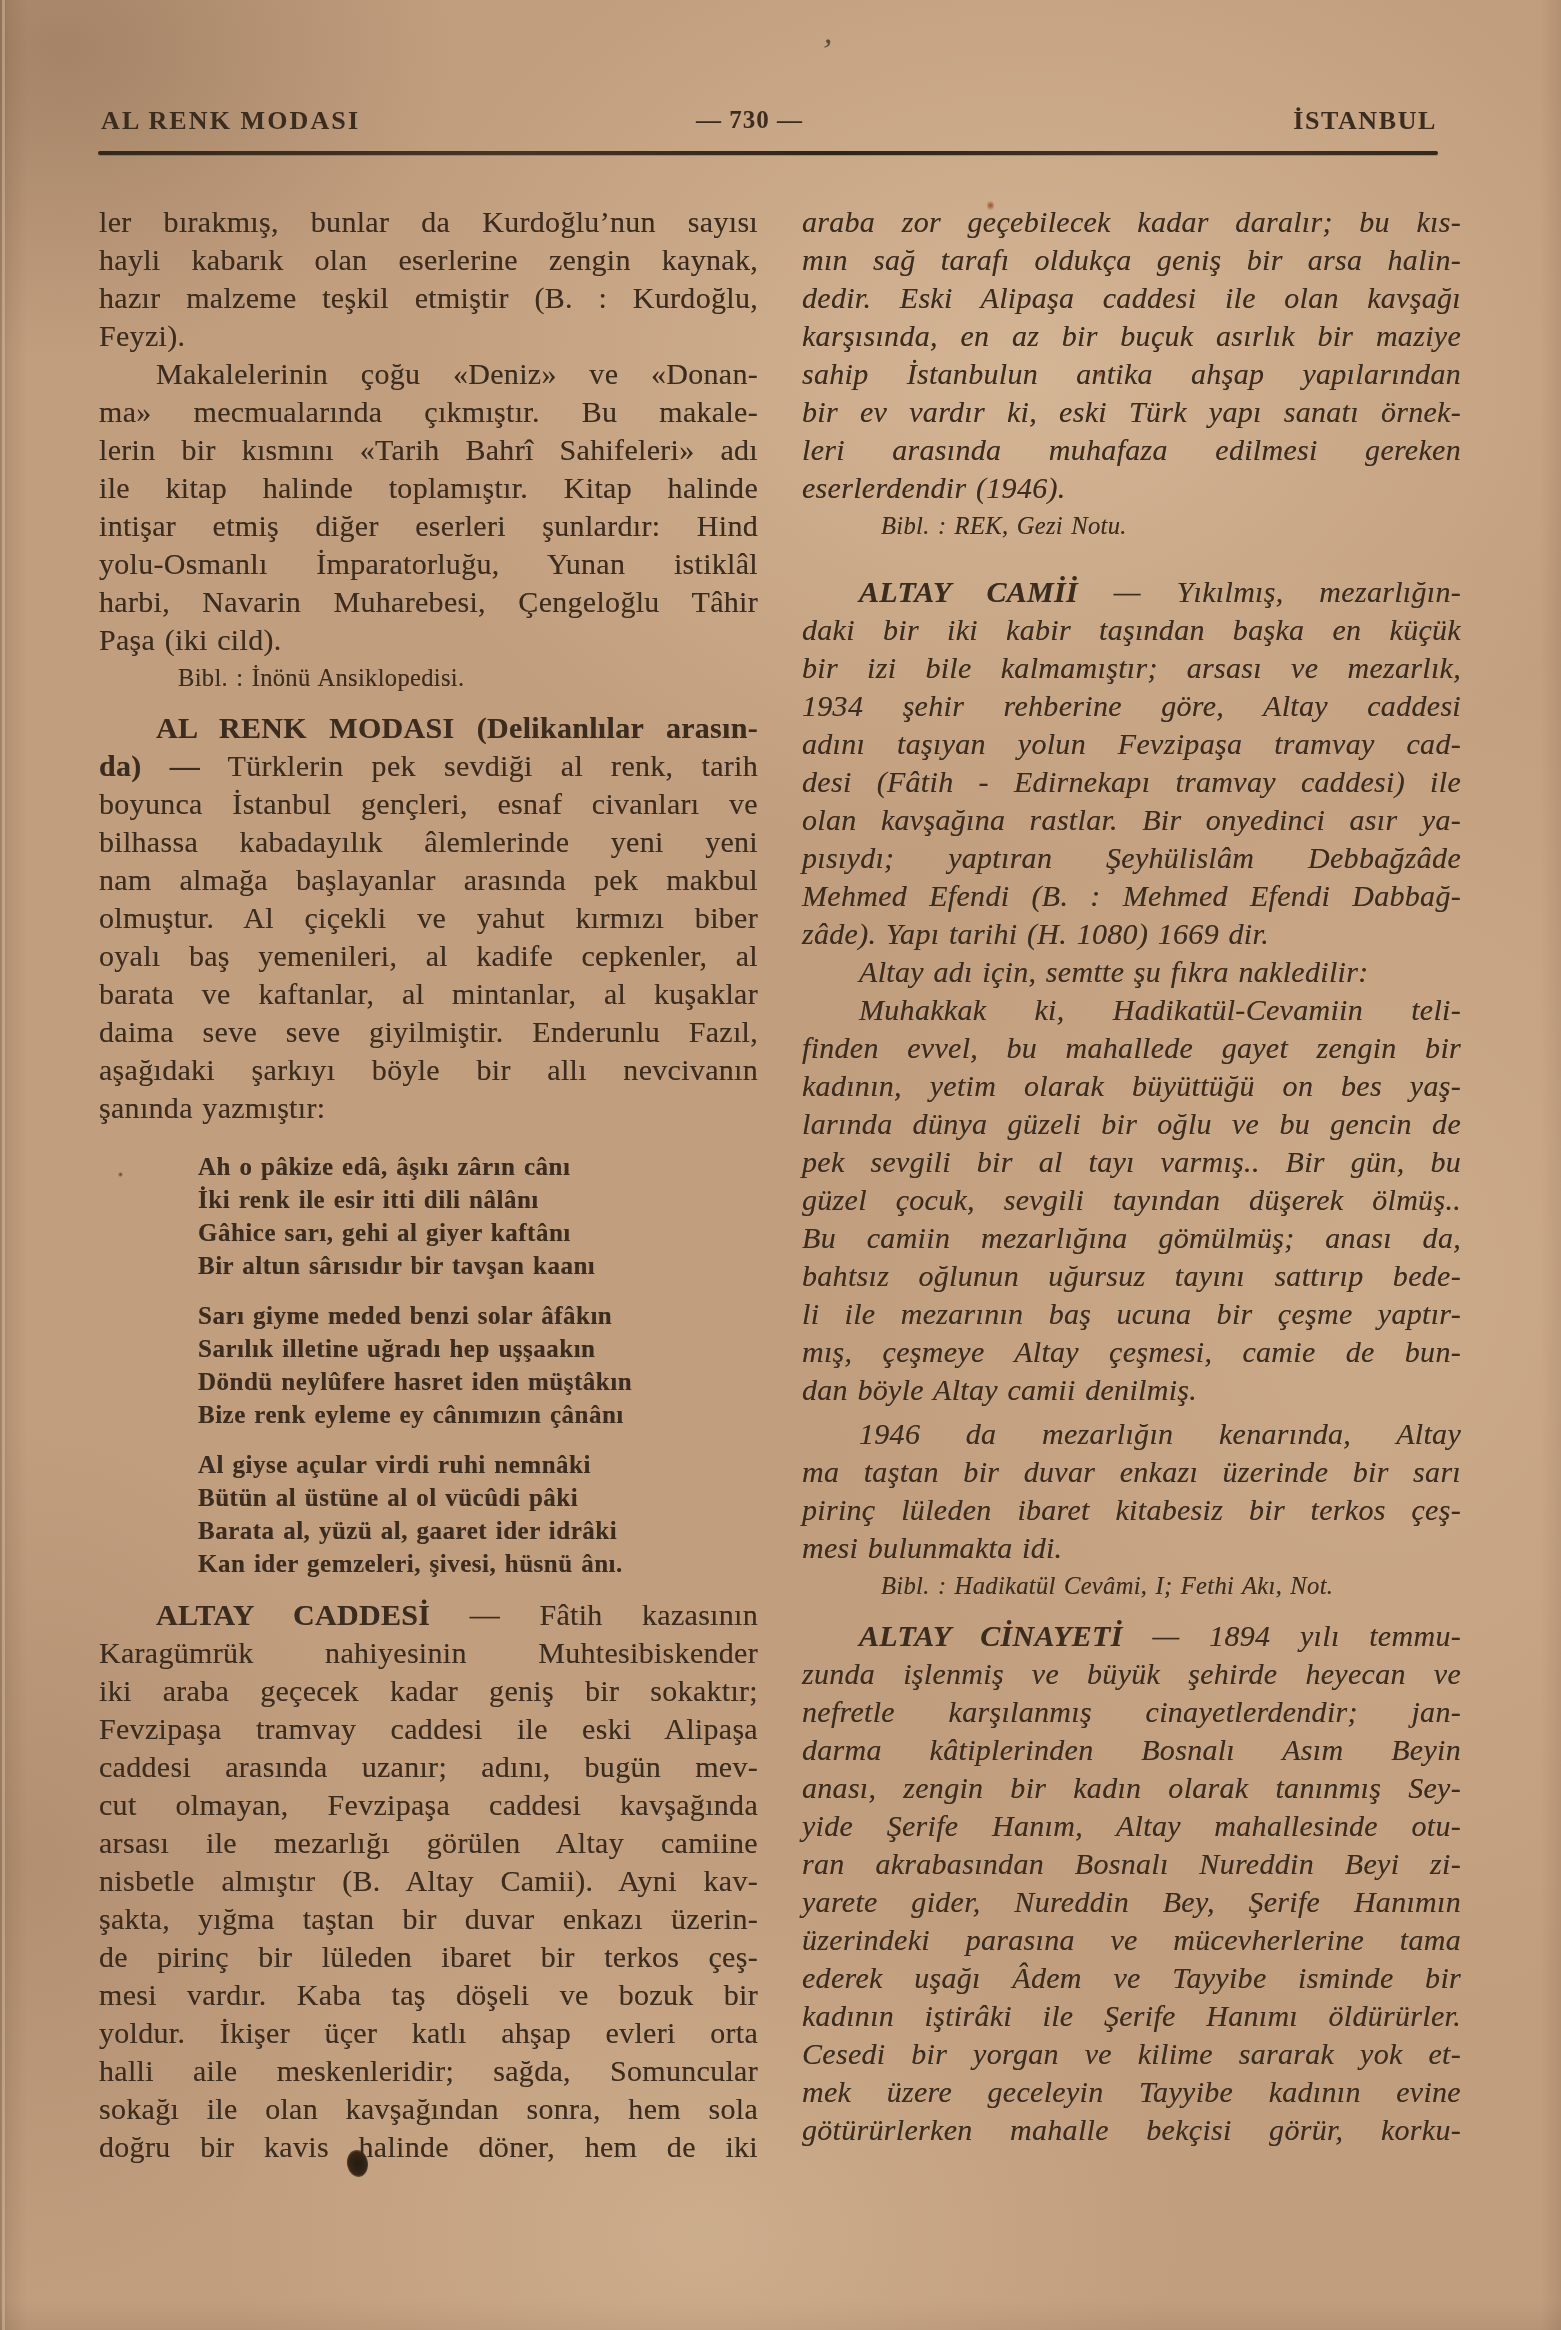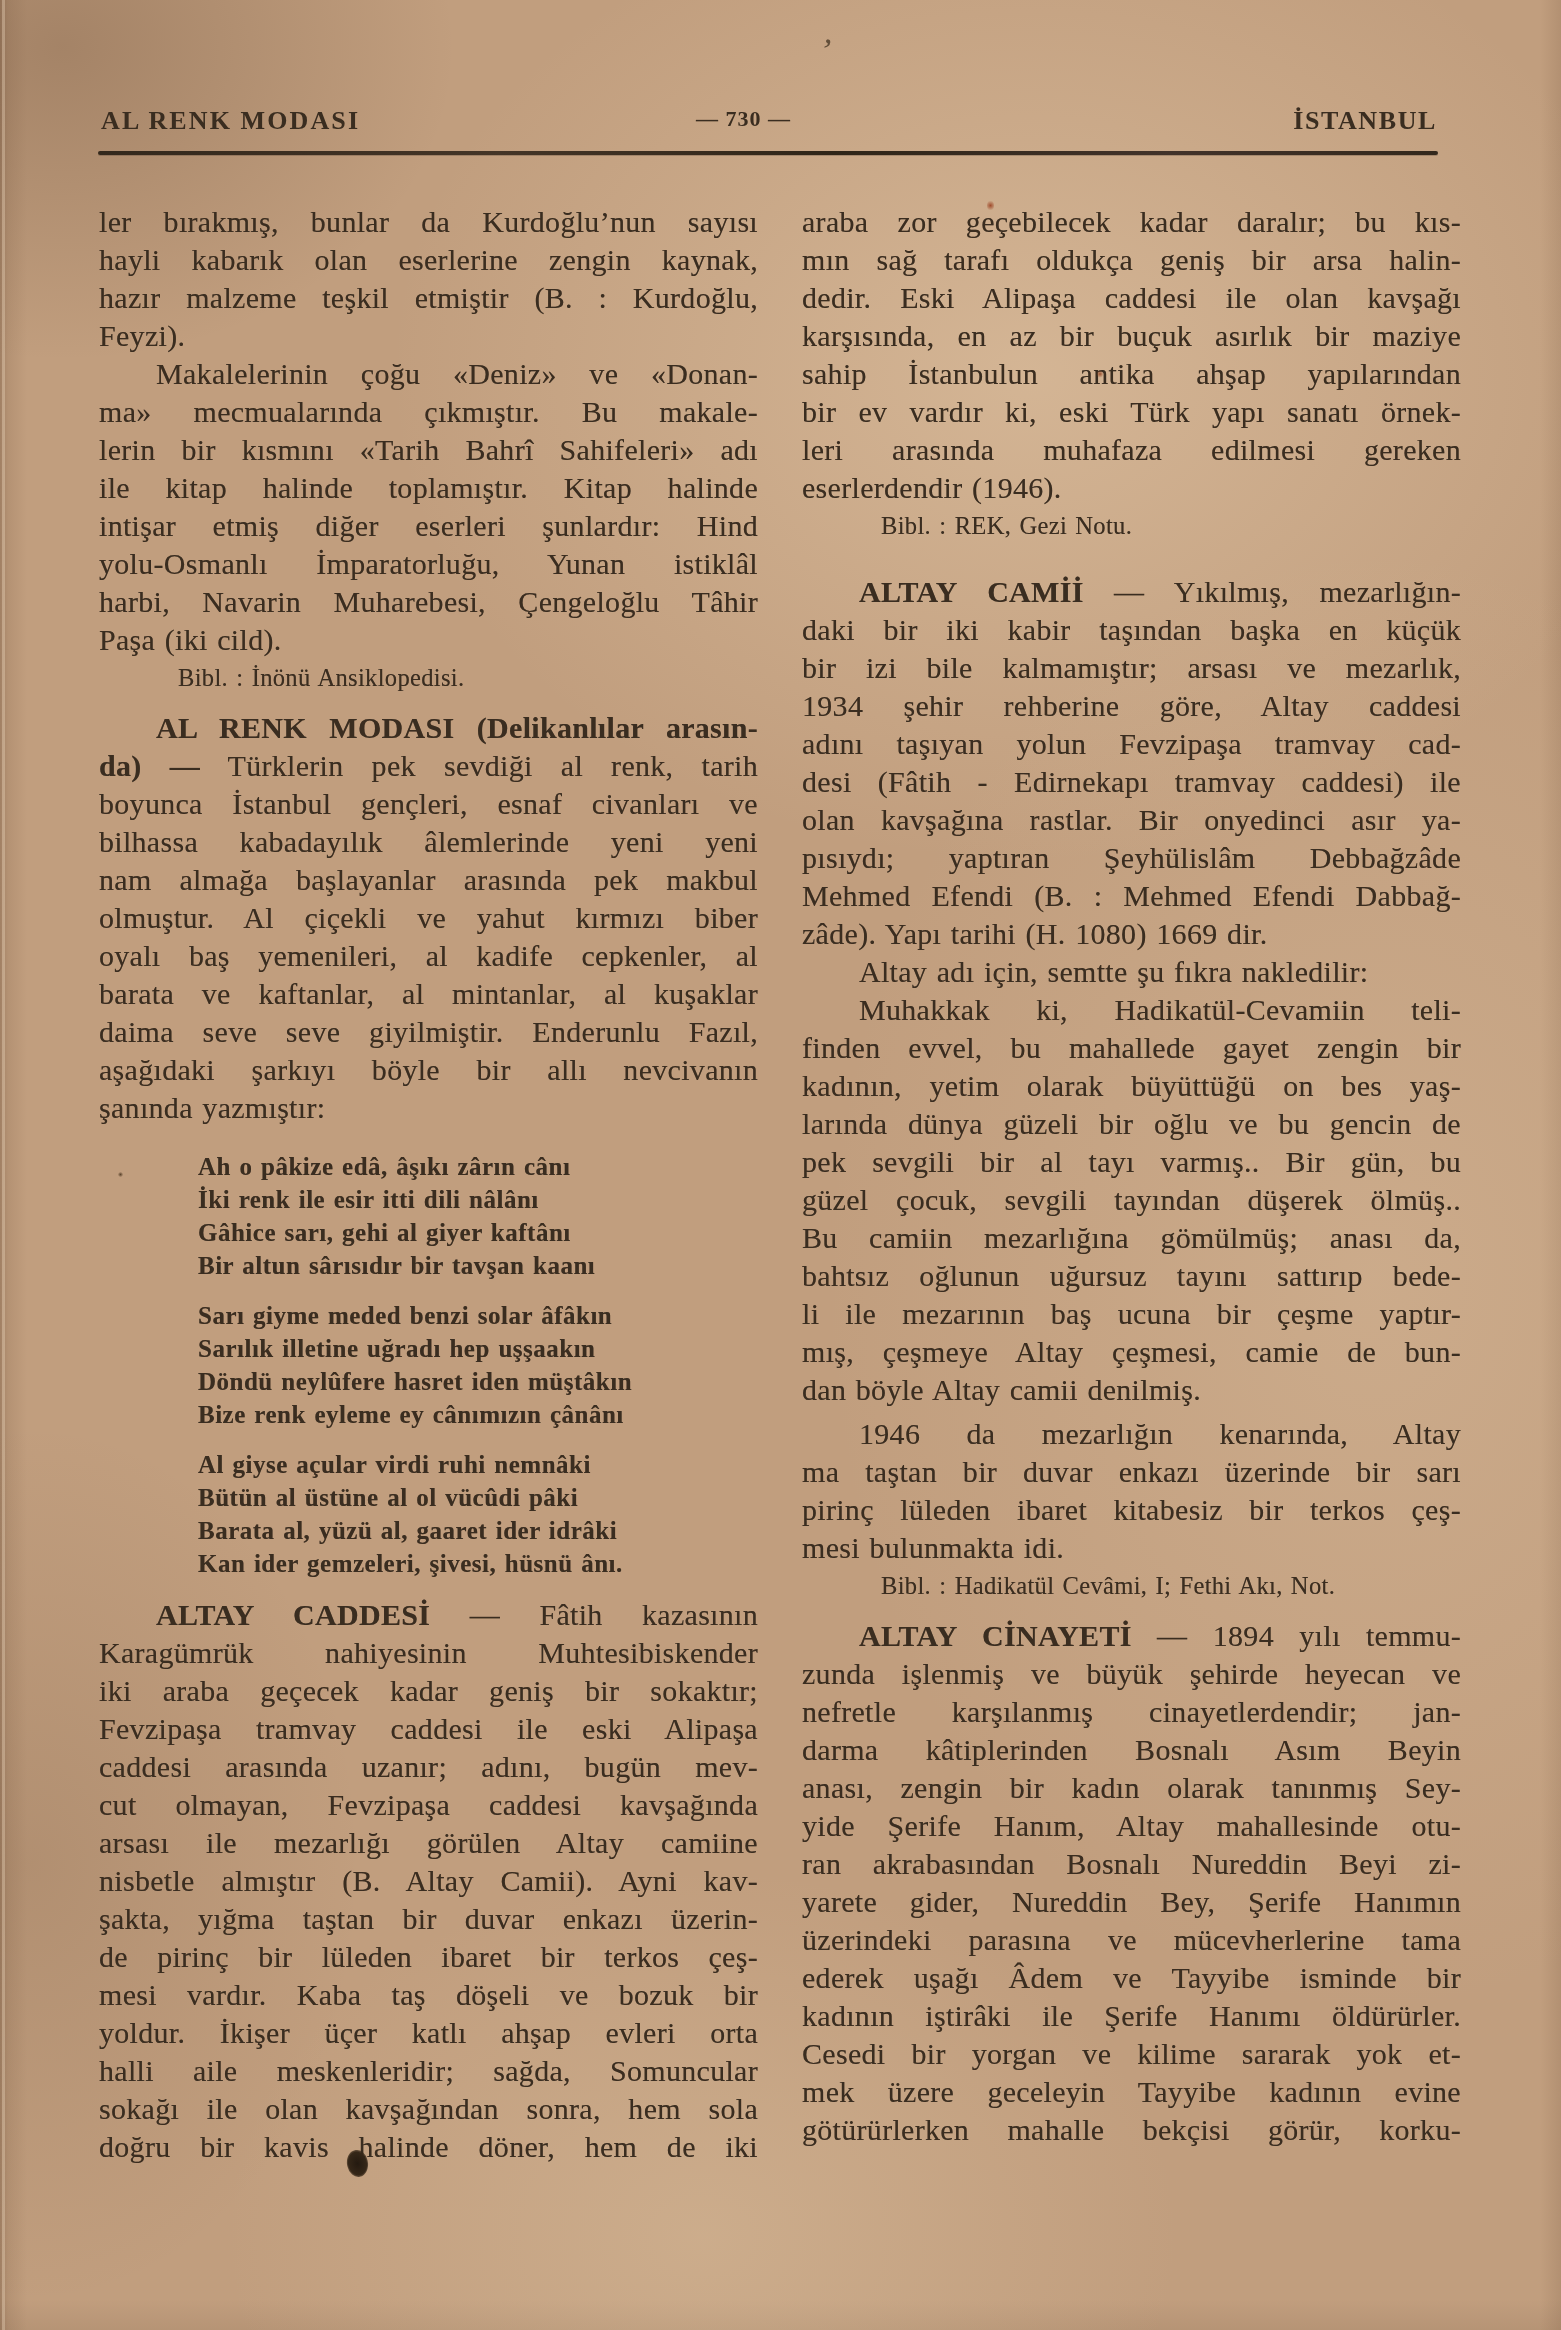--- a/index.html
+++ b/index.html
@@ -17,36 +17,36 @@
       radial-gradient(681px 524px at 45% 96%, rgba(222,196,162,.38), rgba(222,196,162,0) 70%),
       radial-gradient(524px 419px at 4% 2%, rgba(90,62,42,.28), rgba(90,62,42,0) 75%),
       radial-gradient(471px 628px at 2% 80%, rgba(95,66,44,.16), rgba(95,66,44,0) 70%),
       linear-gradient(90deg, rgba(88,60,40,.30) 0px, rgba(88,60,40,.12) 8.4px, rgba(88,60,40,0) 27px),
       linear-gradient(270deg, rgba(88,60,40,.14) 0px, rgba(88,60,40,0) 21px),
       linear-gradient(0deg, rgba(88,60,40,.10) 0px, rgba(88,60,40,0) 31px);
     color:#3a2d20;
   }
   .edge-light{position:absolute;left:2.1px;top:0;width:3.1px;height:100%;background:rgba(243,224,198,.35);}
   .header-left{position:absolute;left:101px;top:106px;font-size:26px;font-weight:bold;letter-spacing:2.1px;white-space:nowrap;}
-  .header-center{position:absolute;left:696px;top:106px;font-size:22px;font-weight:bold;letter-spacing:1px;white-space:nowrap;}
+  .header-center{position:absolute;left:696px;top:106px;font-size:25px;font-weight:bold;letter-spacing:1px;white-space:nowrap;}
   .header-right{position:absolute;right:124px;top:106px;font-size:26px;font-weight:bold;letter-spacing:1.6px;white-space:nowrap;}
   .rule{
     position:absolute;left:98px;top:151px;width:1340px;height:3.7px;
     background:linear-gradient(90deg,#33281c 0%,#443527 30%,#2f2518 55%,#42332a 80%,#33281c 100%);
     border-radius:2.1px;
     box-shadow:0 1px 0 rgba(58,45,32,.25);
   }
   .col{
     position:absolute;top:203px;
     font-size:30px;line-height:38px;
     letter-spacing:0.3px;word-spacing:.06em;
     text-shadow:0 0 0.5px rgba(55,43,30,.45);
   }
   .col-left{left:99px;width:659px;}
-  .col-right{left:802px;width:659px;}
+  .col-right{left:802px;width:659px;font-style:italic;}
   .line{text-align:justify;text-align-last:justify;}
   .line.l{text-align-last:left;}
   .line.ji,.line.li{text-indent:57px;}
   .line.li{text-align-last:left;}
   .line.bib{font-size:24.6px;line-height:38px;text-indent:79px;text-align:left;text-align-last:left;}
   .line.po{
     font-weight:bold;font-size:25px;line-height:33px;
     padding-left:99px;text-align:left;text-align-last:left;letter-spacing:0.5px;
   }
   b{font-weight:bold;}

